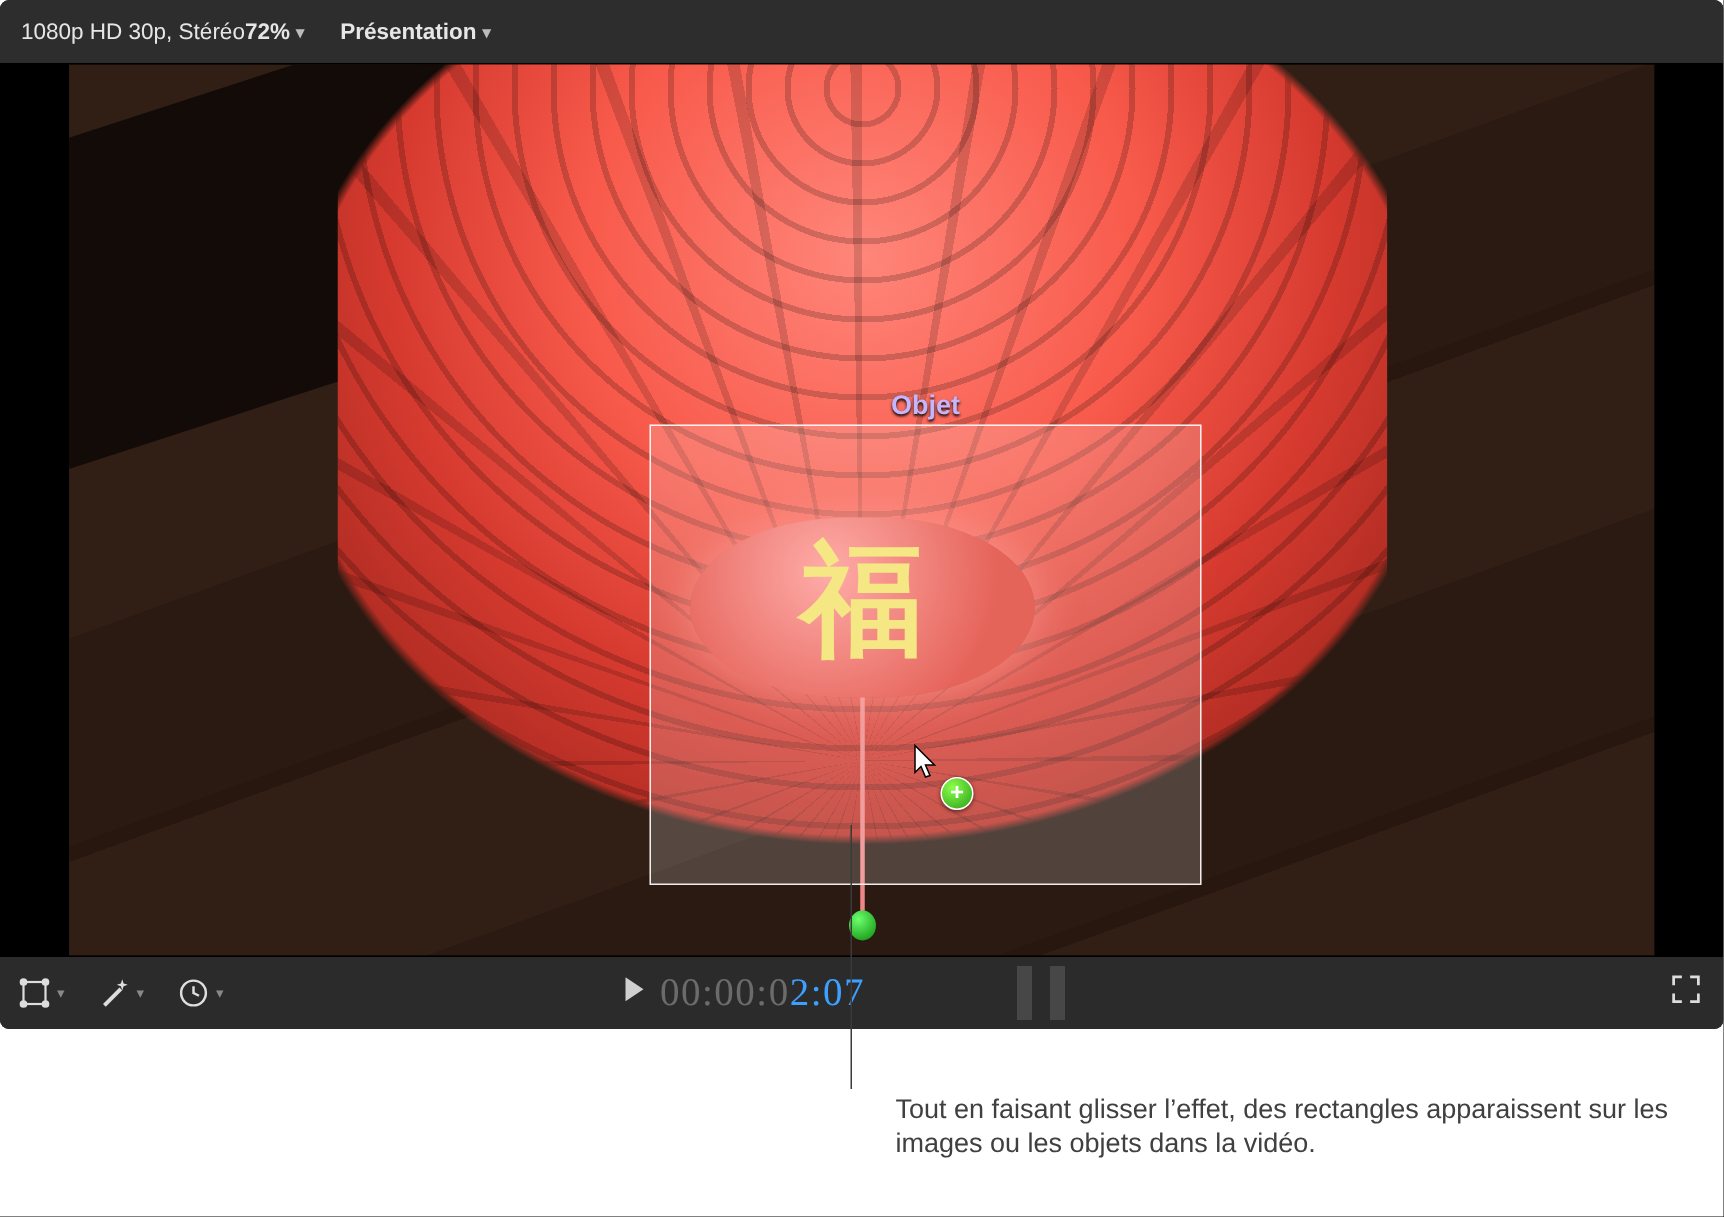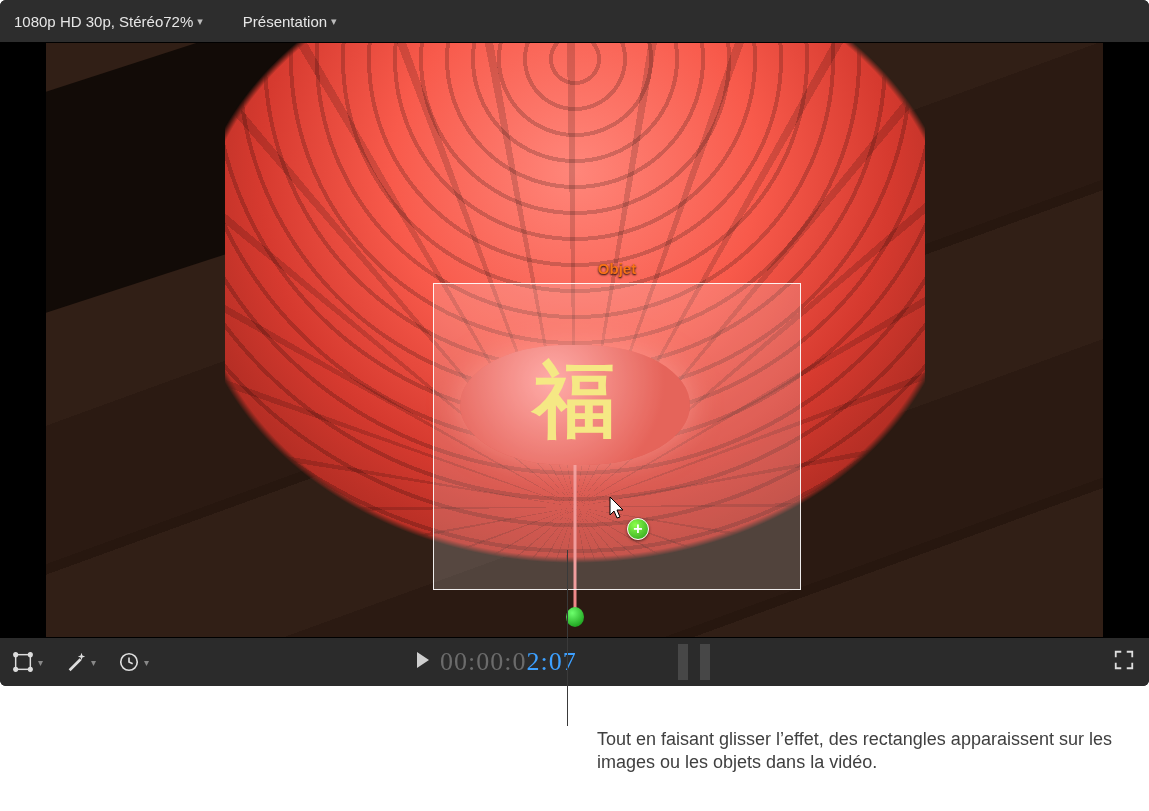--- a/index.html
+++ b/index.html
@@ -36,21 +36,22 @@
       flex: 1 1 auto;
       display: flex;
       align-items: center;
       justify-content: center;
       gap: 10px;
     }
     .topbar .right {
       flex: 0 0 auto;
       display: flex;
       align-items: center;
-      gap: 40px;
+      gap: 24px;
+      font-weight: bold;
     }
     .clapper-icon svg { width: 20px; height: 20px; display: block; }
     .chev { font-size: 11px; margin-left: 4px; color: #bbb; }
     .zoom, .view-menu { display: flex; align-items: center; }
     
     .viewer {
       flex: 1 1 auto;
       background: #000;
       position: relative;
       display: flex;
@@ -124,21 +125,21 @@
     }
     
     .sel {
       position: absolute;
       border: 1px solid rgba(255,255,255,.9);
       background: rgba(255,255,255,.18);
     }
     .sel-label {
       position: absolute;
       left: 50%; top: -24px; transform: translateX(-50%);
-      font-size: 15px; font-weight: 600; color: #f97316;
+      font-size: 18px; font-weight: 600; color: #c4b5fd;
       text-shadow: 0 1px 2px #000;
     }
     .cursor {
       position: absolute; width: 18px; height: 24px;
       pointer-events: none;
     }
     .plus-badge {
       position: absolute; width: 22px; height: 22px;
       border-radius: 50%;
       background: radial-gradient(circle at 35% 30%, #8aff4a, #2a9d1a);

